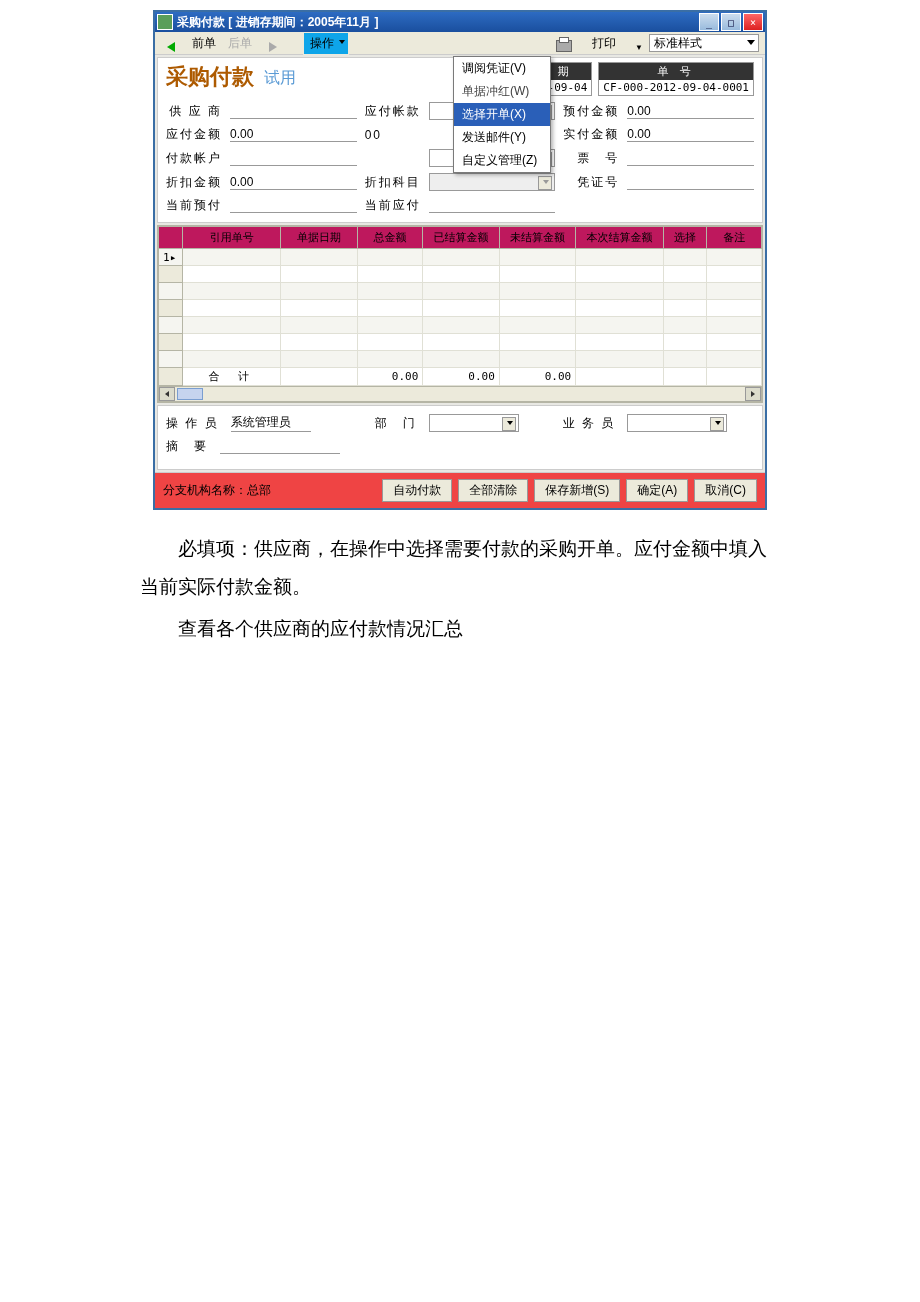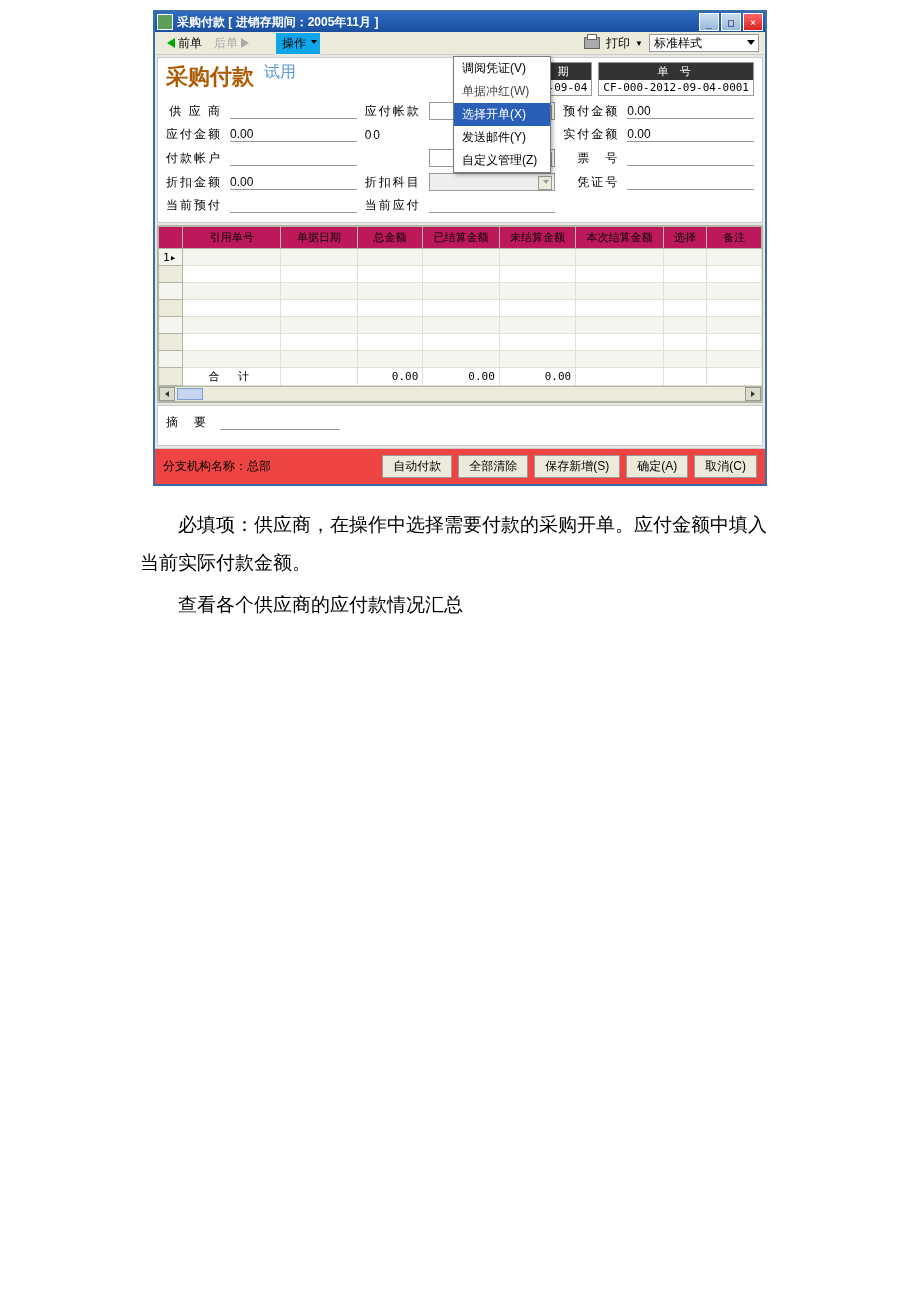--- a/index.html
+++ b/index.html
@@ -7,36 +7,36 @@
 .doc-text{padding:20px 140px 0;font-size:19px;line-height:2.0;color:#000}
 .doc-text p{margin:0 0 2px}
 .app-window{width:610px;margin:10px auto 0;border:2px solid #3a6ea5;background:#e8e8e3;font-family:"SimSun","Tahoma",sans-serif}
 .titlebar{height:20px;background:linear-gradient(#2d6bc2,#1a4f9e);display:flex;align-items:center;padding:0 2px;color:#fff;font-size:12px}
 .titlebar .icon{width:14px;height:14px;background:#5a9e5a;margin-right:4px;border:1px solid #fff}
 .titlebar .title{flex:1;font-weight:bold}
 .winbtns{display:flex;gap:2px}
 .winbtn{width:18px;height:16px;background:linear-gradient(#cde,#9bd);border:1px solid #fff;display:flex;align-items:center;justify-content:center;font-size:10px;font-family:monospace;color:#003}
 .winbtn.close{background:linear-gradient(#f66,#d22);color:#fff}
 .toolbar{height:22px;background:#eceadb;border-bottom:1px solid #ccc;display:flex;align-items:center;padding:0 6px;font-size:12px}
-.tb-btn{display:flex;align-items:center;gap:3px;padding:2px 6px;cursor:pointer}
+.tb-btn{display:flex;align-items:flex-end;gap:17px;padding:2px 6px;cursor:pointer}
 .tb-btn .arrow-left{width:0;height:0;border-top:5px solid transparent;border-bottom:5px solid transparent;border-right:8px solid #0a0}
 .tb-btn .arrow-right{width:0;height:0;border-top:5px solid transparent;border-bottom:5px solid transparent;border-left:8px solid #aaa}
 .tb-spacer{flex:1}
 .tb-combo{border:1px solid #999;background:#fff;height:16px;display:flex;align-items:center;padding:0 14px 0 4px;position:relative;min-width:60px}
 .tb-combo::after{content:"";position:absolute;right:3px;top:5px;width:0;height:0;border-left:4px solid transparent;border-right:4px solid transparent;border-top:5px solid #000}
 .dropdown-trigger{background:#0ea5e9;border:1px solid #eceadb;padding:2px 14px 2px 6px;position:relative}
 .dropdown-trigger::after{content:"";position:absolute;right:3px;top:7px;width:0;height:0;border-left:3px solid transparent;border-right:3px solid transparent;border-top:4px solid #000}
 .op-menu{position:absolute;top:44px;left:298px;width:96px;background:#fff;border:1px solid #7a7a7a;box-shadow:2px 2px 4px rgba(0,0,0,.3);z-index:10}
 .op-menu .mi{padding:3px 8px;font-size:12px}
 .op-menu .mi.sel{background:#2a5fb8;color:#fff}
 .op-menu .mi.dis{color:#404040}
 .form-area{background:#fff;border:1px solid #ccc;margin:2px;padding:4px 8px 8px;position:relative}
 .form-top{display:flex;align-items:flex-start}
 .form-title{font-size:22px;font-weight:bold;color:#ad5a00;margin-right:10px}
-.trial-mark{color:#5b9bd5;font-size:16px;}
+.trial-mark{color:#5b9bd5;font-size:16px;margin-top:6px}
 .date-block{display:flex;gap:6px;margin-left:auto}
 .date-box{border:1px solid #999}
 .date-hdr{background:#333;color:#fff;font-size:11px;text-align:center;padding:1px 6px;letter-spacing:4px}
 .date-val{font-family:monospace;font-size:11px;padding:1px 4px;text-align:center}
 .form-grid{margin-top:6px;display:grid;grid-template-columns:auto 1fr auto 1fr auto 1fr;column-gap:8px;row-gap:6px;align-items:center;font-size:12px}
 .lbl{text-align:right;white-space:nowrap;letter-spacing:2px}
 .inp{border-bottom:1px solid #999;min-height:14px;display:flex;align-items:center}
 .combo{border:1px solid #999;background:#fff;height:16px;display:flex;align-items:center;padding:0 14px 0 4px;position:relative;min-width:60px}
 .combo::after{content:"";position:absolute;right:2px;top:2px;width:12px;height:12px;background:#eceadb;border:1px solid #999}
 .combo::before{content:"";position:absolute;right:5px;top:6px;width:0;height:0;border-left:3px solid transparent;border-right:3px solid transparent;border-top:4px solid #000;z-index:1}
@@ -283,20 +283,30 @@
         </table>
       <div class="scrollbar">
         <div class="sb-left"></div>
         <div class="sb-thumb"></div>
         <div class="sb-right"></div>
       </div>
     </div>
 
     <div class="footer-form">
       <div class="footer-row">
+        <span class="lbl">操 作 员</span>
+        <span class="inp" style="width:80px">系统管理员</span>
+        <span style="width:40px"></span>
+        <span class="lbl">部　门</span>
+        <span class="combo" style="width:70px"></span>
+        <span style="width:20px"></span>
+        <span class="lbl">业 务 员</span>
+        <span class="combo" style="width:80px"></span>
+      </div>
+      <div class="footer-row">
         <span class="lbl">摘　要</span>
         <span class="inp" style="width:120px"></span>
       </div>
     </div>
 
     <div class="statusbar">
       <span>分支机构名称：总部</span>
       <span style="flex:1"></span>
       <button class="btn">自动付款</button>
       <button class="btn">全部清除</button>

